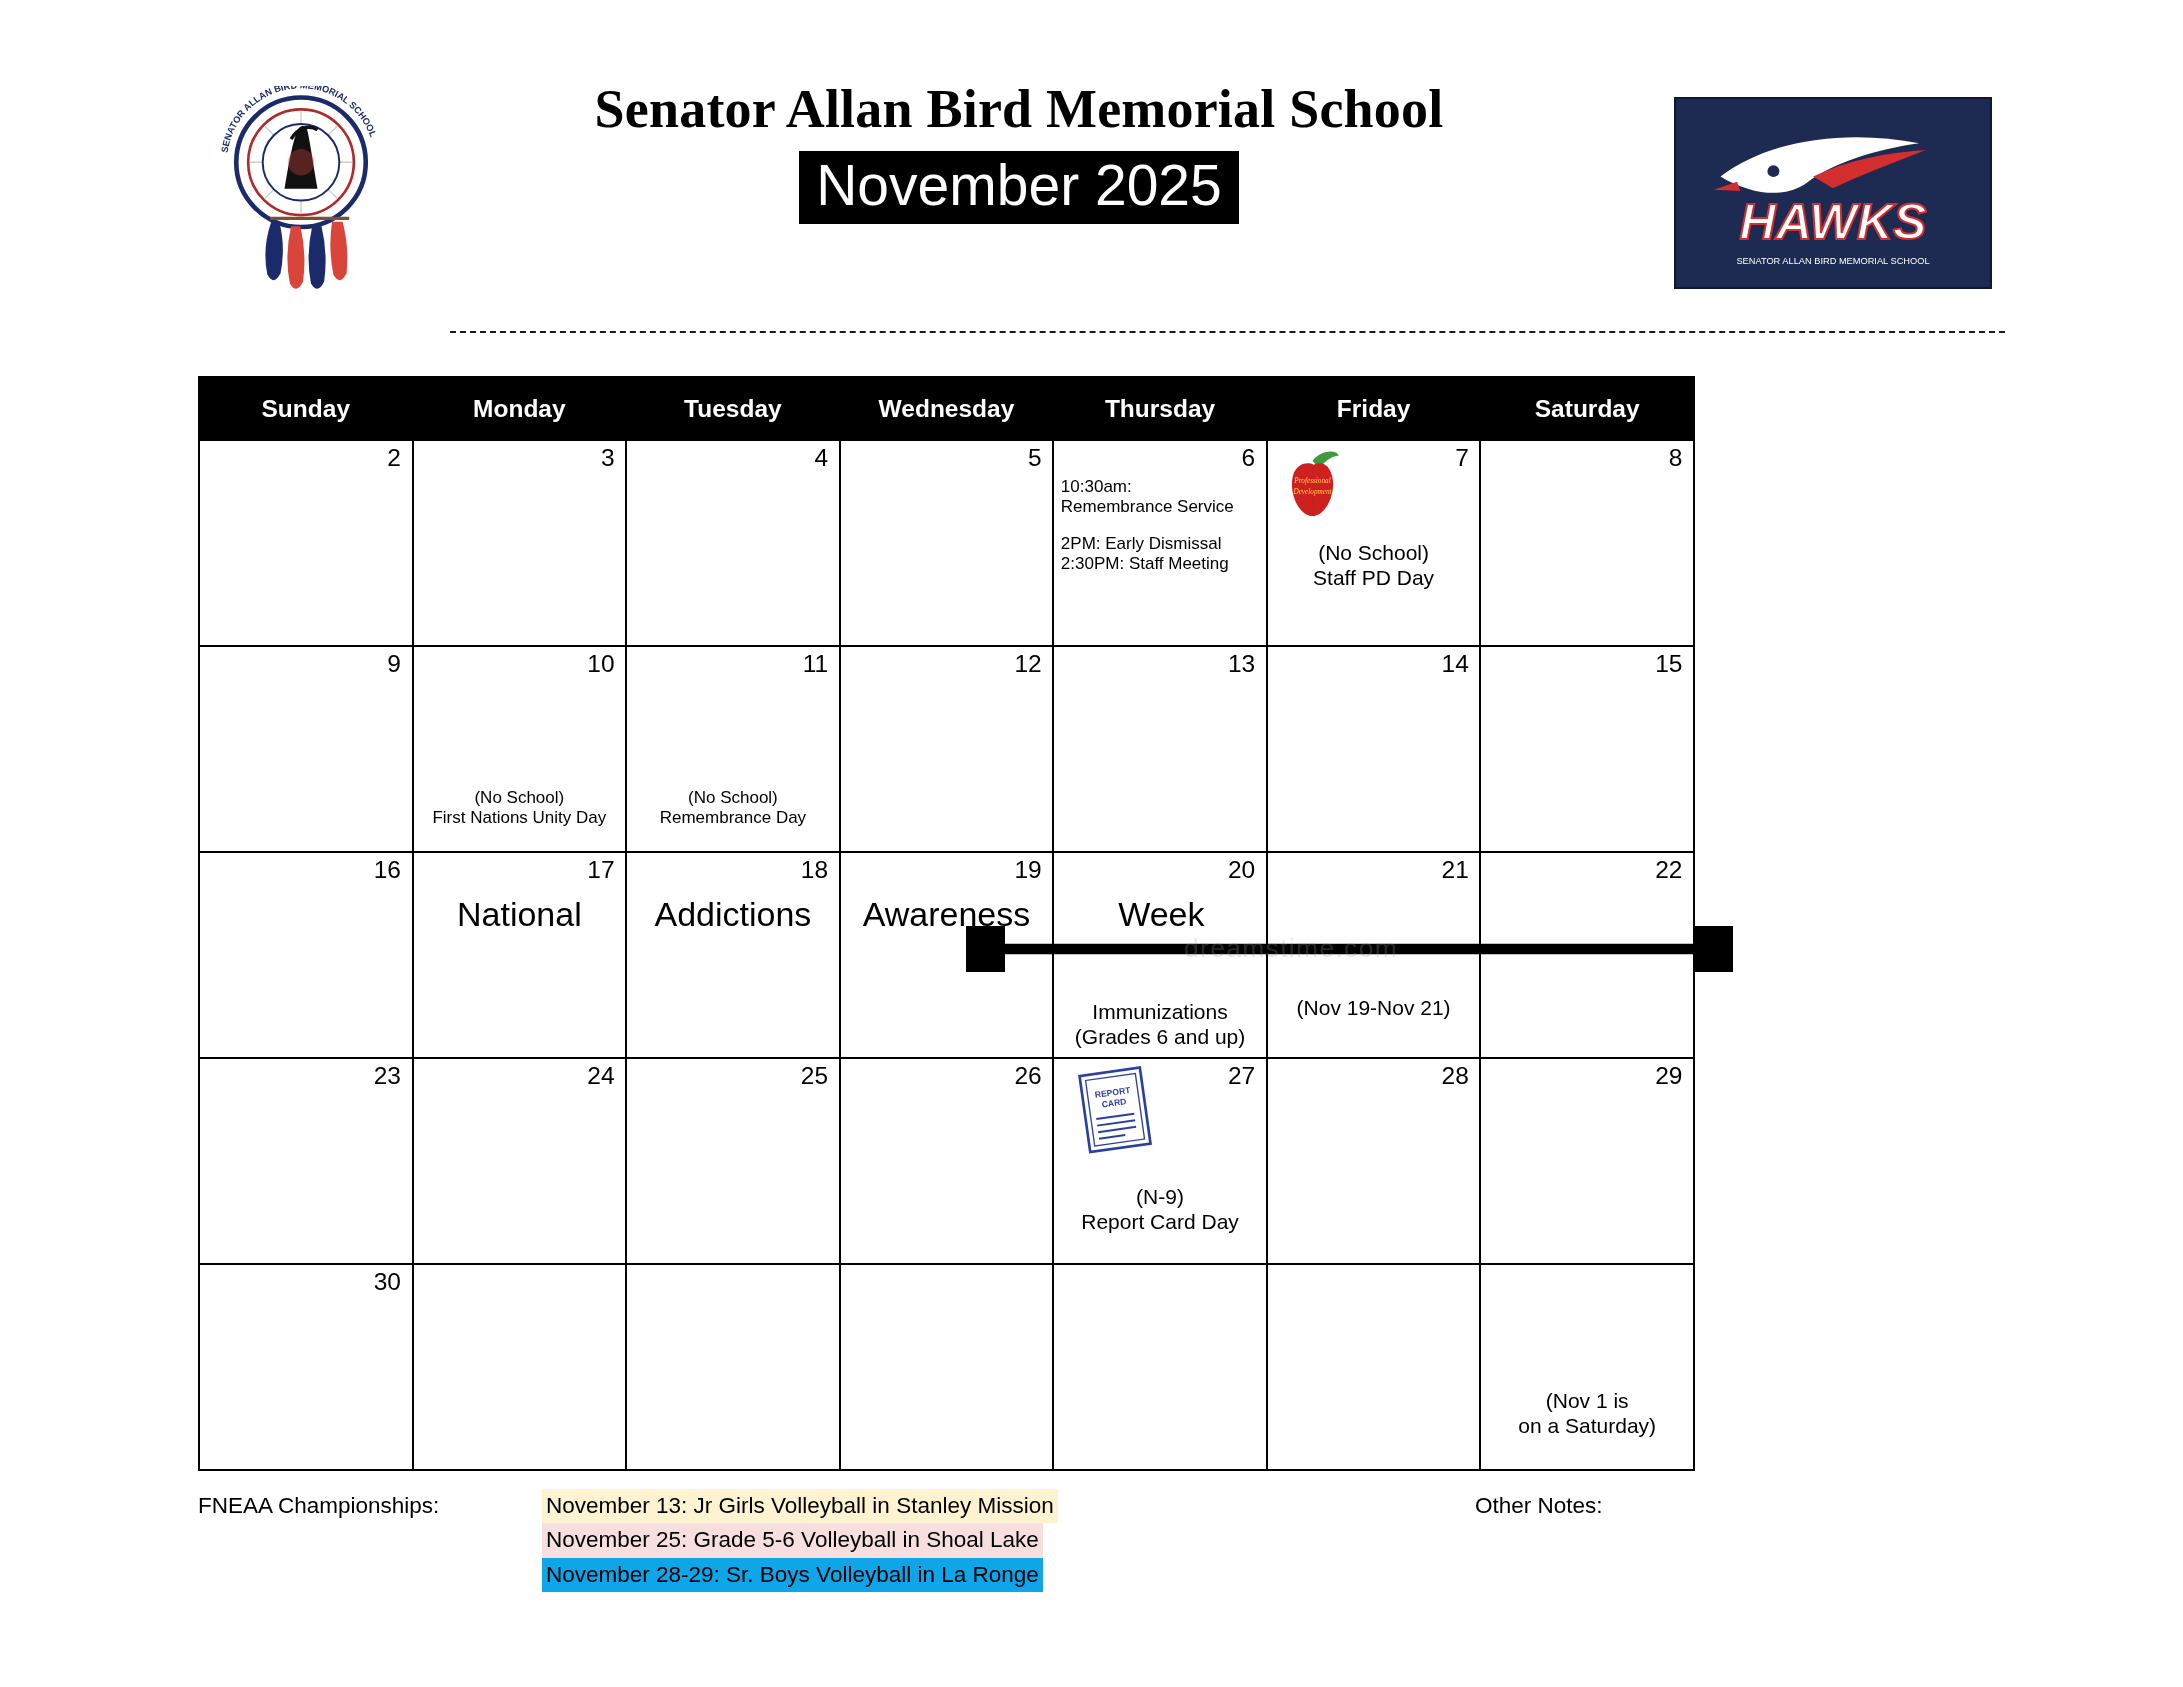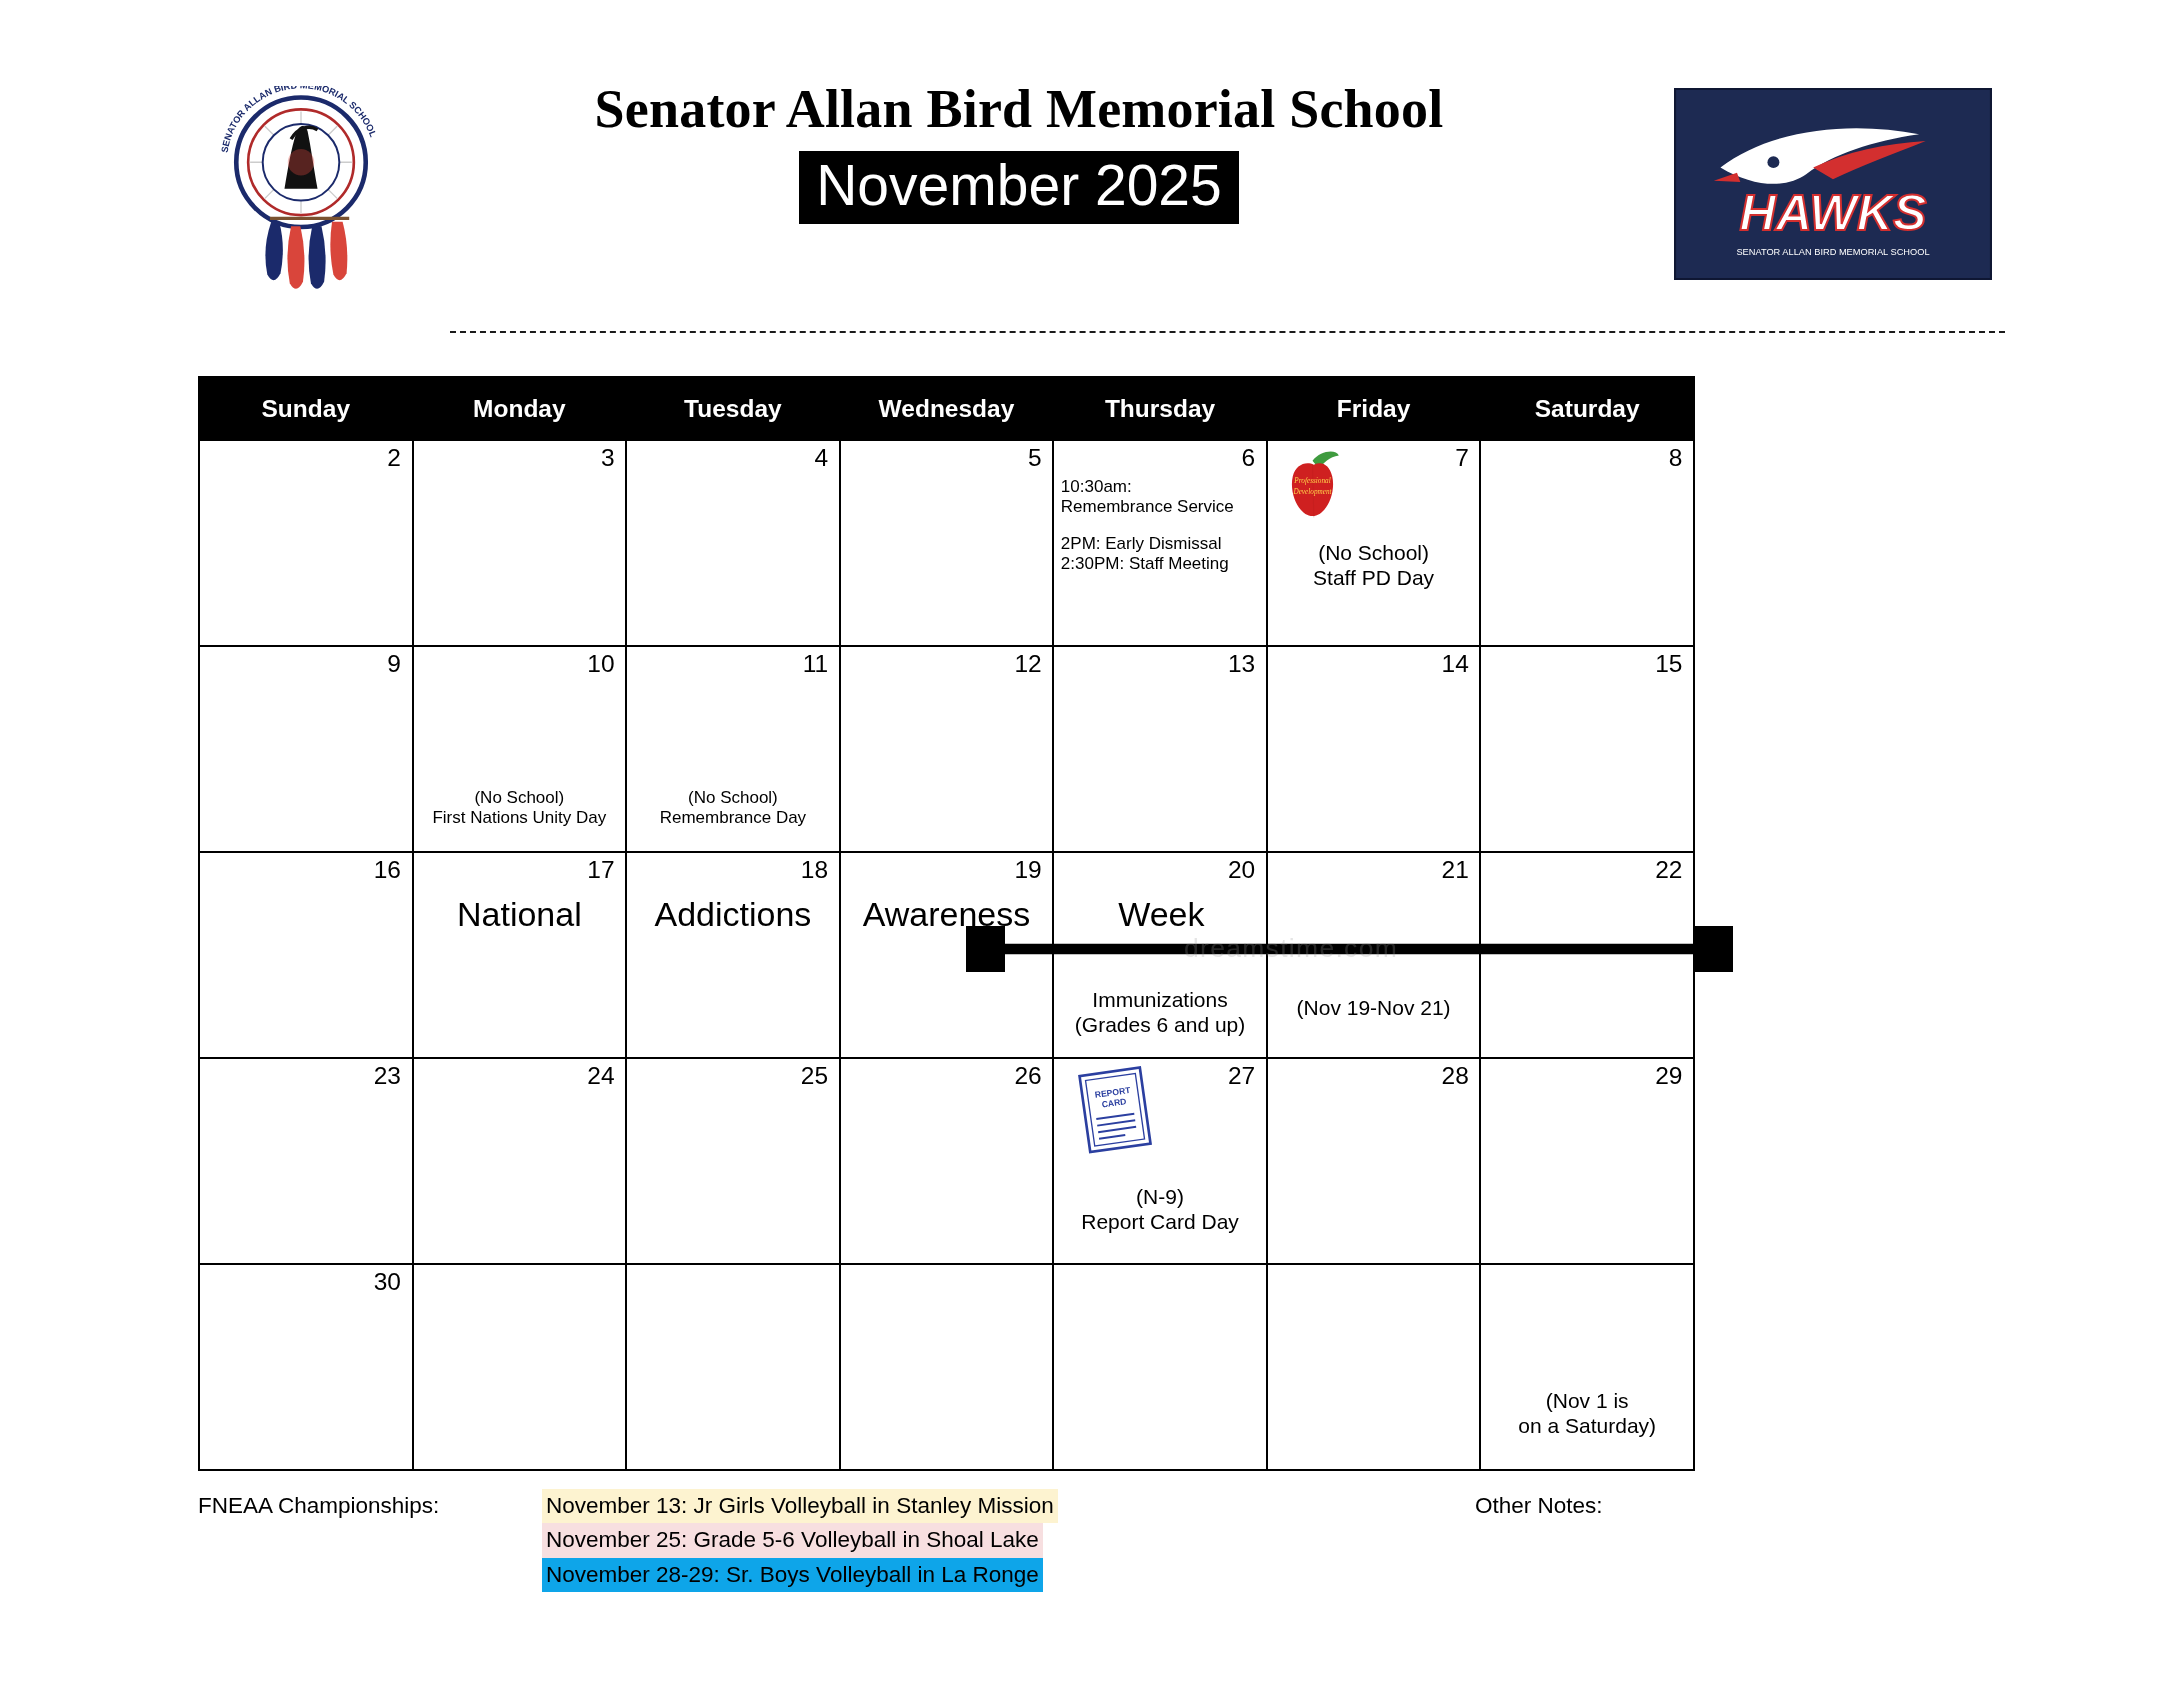--- a/index.html
+++ b/index.html
@@ -61,21 +61,21 @@
     color: #ffffff;
     font-family: "Liberation Sans", sans-serif;
     font-size: 57px;
     line-height: 1.12;
     padding: 2.6px 17px 6.6px 17px;
     font-weight: 400;
   }
   .logo-right {
     position: absolute;
     left: 1674px;
-    top: 15px;
+    top: 24px;
     width: 318px;
     height: 192px;
   }
 
   .divider {
     position: absolute;
     left: 450px;
     top: 331px;
     width: 1555px;
     border-top: 2.6px dashed #1a1a1a;
@@ -388,21 +388,21 @@
         <td>
           <div class="daynum">19</div>
           <div class="cell-body">
             <div class="big-word">Awareness</div>
           </div>
         </td>
         <td>
           <div class="daynum">20</div>
           <div class="cell-body">
             <div class="big-word" style="text-align:center; margin-left:2.6px">Week</div>
-            <div class="bottom-align ev-med ev-center" style="bottom:16px">
+            <div class="bottom-align ev-med ev-center" style="bottom:4px">
               <div>Immunizations</div>
               <div>(Grades 6 and up)</div>
             </div>
           </div>
         </td>
         <td>
           <div class="daynum">21</div>
           <div class="cell-body">
             <div class="bottom-align ev-med ev-center" style="bottom:33px">
               <div>(Nov 19-Nov 21)</div>

